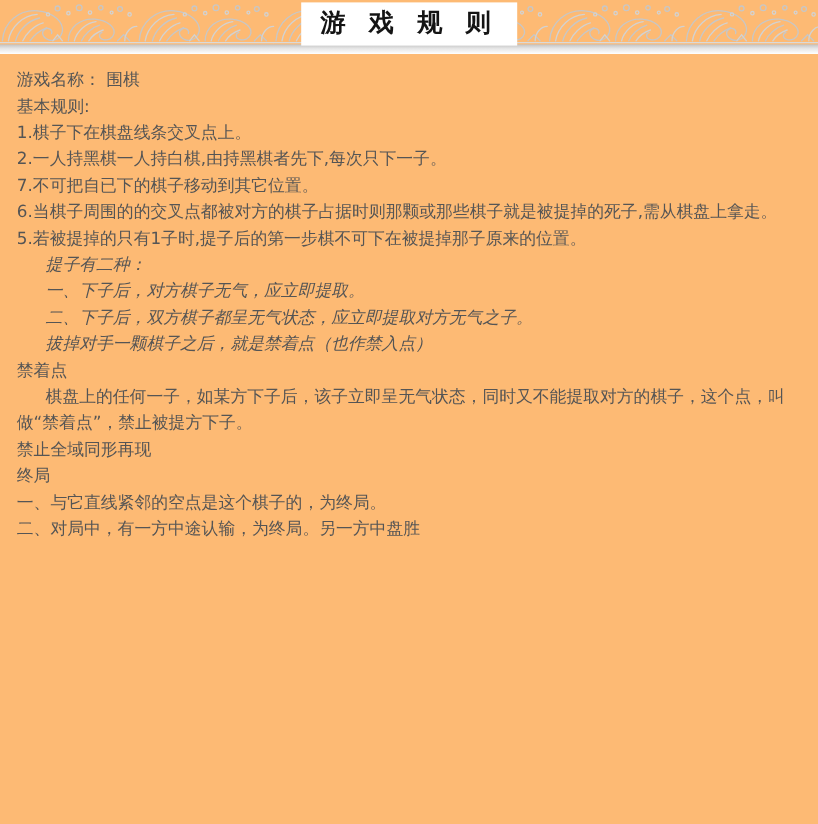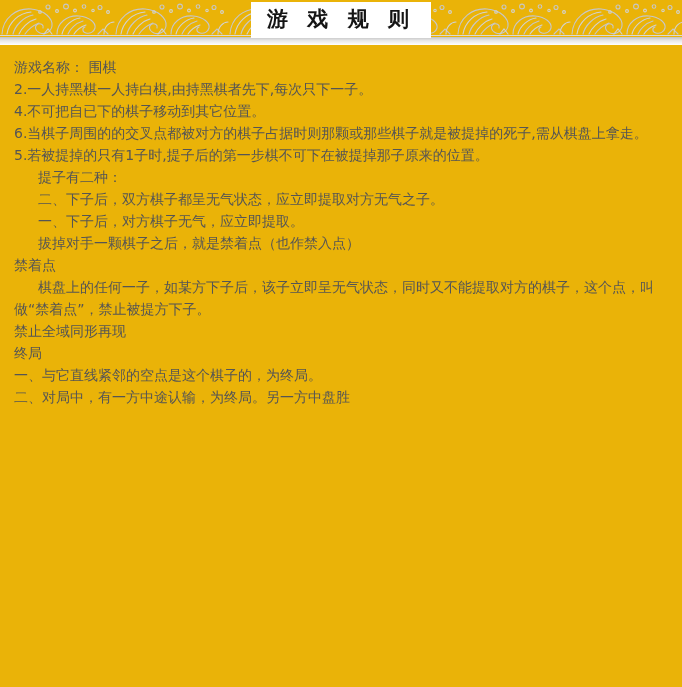--- a/index.html
+++ b/index.html
@@ -4,21 +4,21 @@
 <style>
   html, body {
     margin: 0;
     padding: 0;
     background: #ffffff;
   }
   .page {
     position: relative;
     width: 682px;
     height: 687px;
-    background: #eab308;
+    background: #fdba74;
     overflow: hidden;
     font-family: "DejaVu Sans", "Liberation Sans", sans-serif;
   }
   
   .header {
     position: relative;
     width: 682px;
     height: 40px;
   }
   .wave-band {
@@ -61,20 +61,21 @@
     font-size: 14px;
     line-height: 22px;
     color: #555555;
   }
   .doc-body p {
     margin: 0;
     word-break: break-all;
   }
   .indent {
     padding-left: 24px;
+    font-style: italic;
   }
   .first-indent {
     text-indent: 24px;
   }
 </style>
 </head>
 <body>
 
 <div class="page">
 
@@ -119,27 +120,29 @@
       <use href="#wave-unit" x="570"></use>
     </svg>
     <div class="header-shadow"></div>
     <div class="title-wrap">
       <span class="page-title">游 戏 规 则</span>
     </div>
   </div>
 
   <div class="doc-body">
     <p>游戏名称： 围棋</p>
+    <p>基本规则:</p>
+    <p>1.棋子下在棋盘线条交叉点上。</p>
     <p>2.一人持黑棋一人持白棋,由持黑棋者先下,每次只下一子。</p>
-    <p>4.不可把自已下的棋子移动到其它位置。</p>
+    <p>7.不可把自已下的棋子移动到其它位置。</p>
     <p>6.当棋子周围的的交叉点都被对方的棋子占据时则那颗或那些棋子就是被提掉的死子,需从棋盘上拿走。</p>
     <p>5.若被提掉的只有1子时,提子后的第一步棋不可下在被提掉那子原来的位置。</p>
     <p class="indent">提子有二种：</p>
+    <p class="indent">一、下子后，对方棋子无气，应立即提取。</p>
     <p class="indent">二、下子后，双方棋子都呈无气状态，应立即提取对方无气之子。</p>
-    <p class="indent">一、下子后，对方棋子无气，应立即提取。</p>
     <p class="indent">拔掉对手一颗棋子之后，就是禁着点（也作禁入点）</p>
     <p>禁着点</p>
     <p class="first-indent">棋盘上的任何一子，如某方下子后，该子立即呈无气状态，同时又不能提取对方的棋子，这个点，叫做“禁着点”，禁止被提方下子。</p>
     <p>禁止全域同形再现</p>
     <p>终局</p>
     <p>一、与它直线紧邻的空点是这个棋子的，为终局。</p>
     <p>二、对局中，有一方中途认输，为终局。另一方中盘胜</p>
   </div>
 
 </div>

